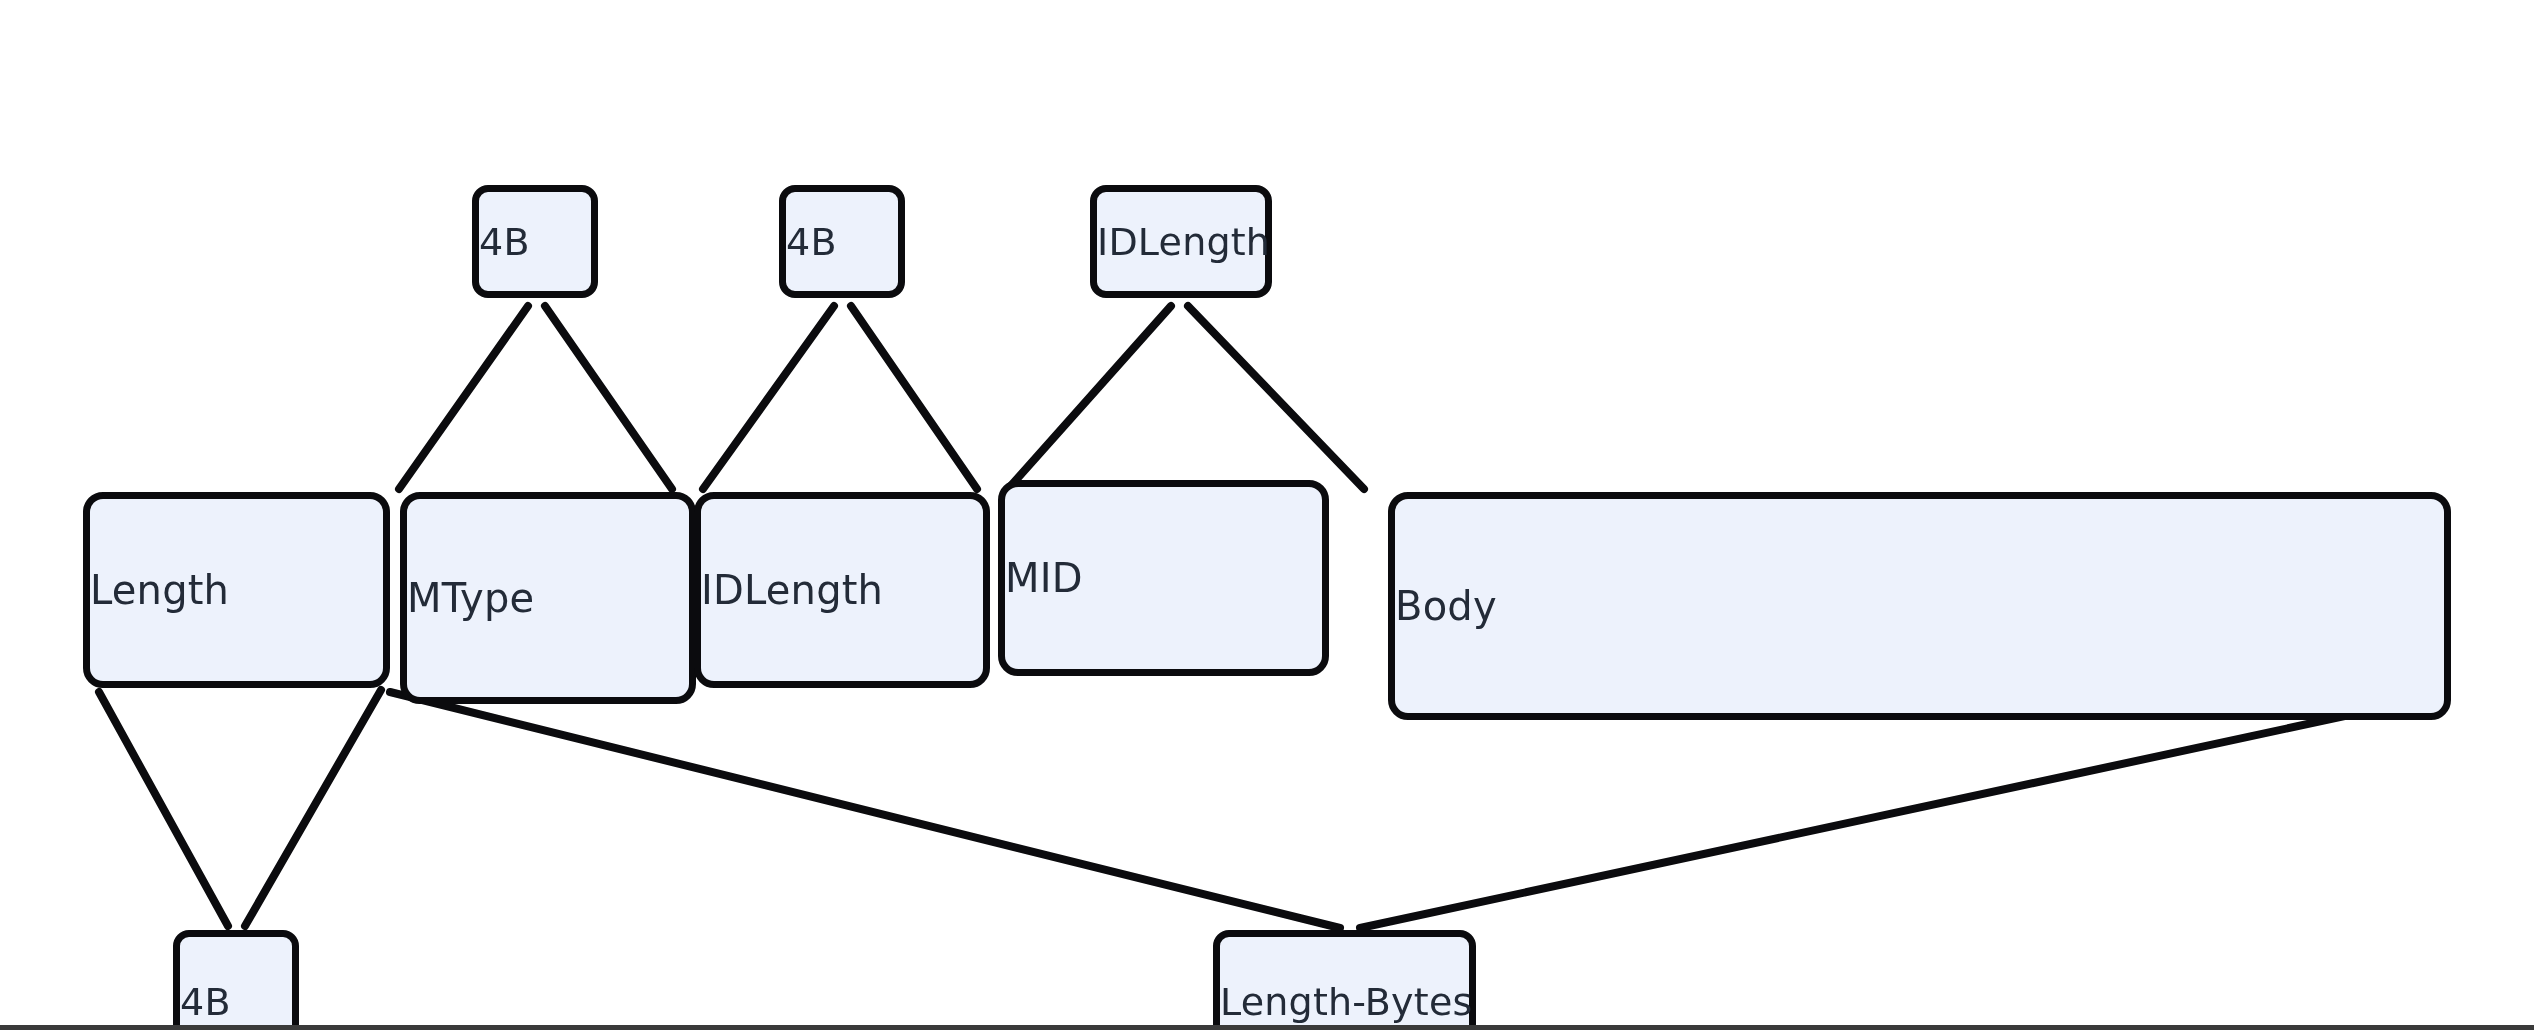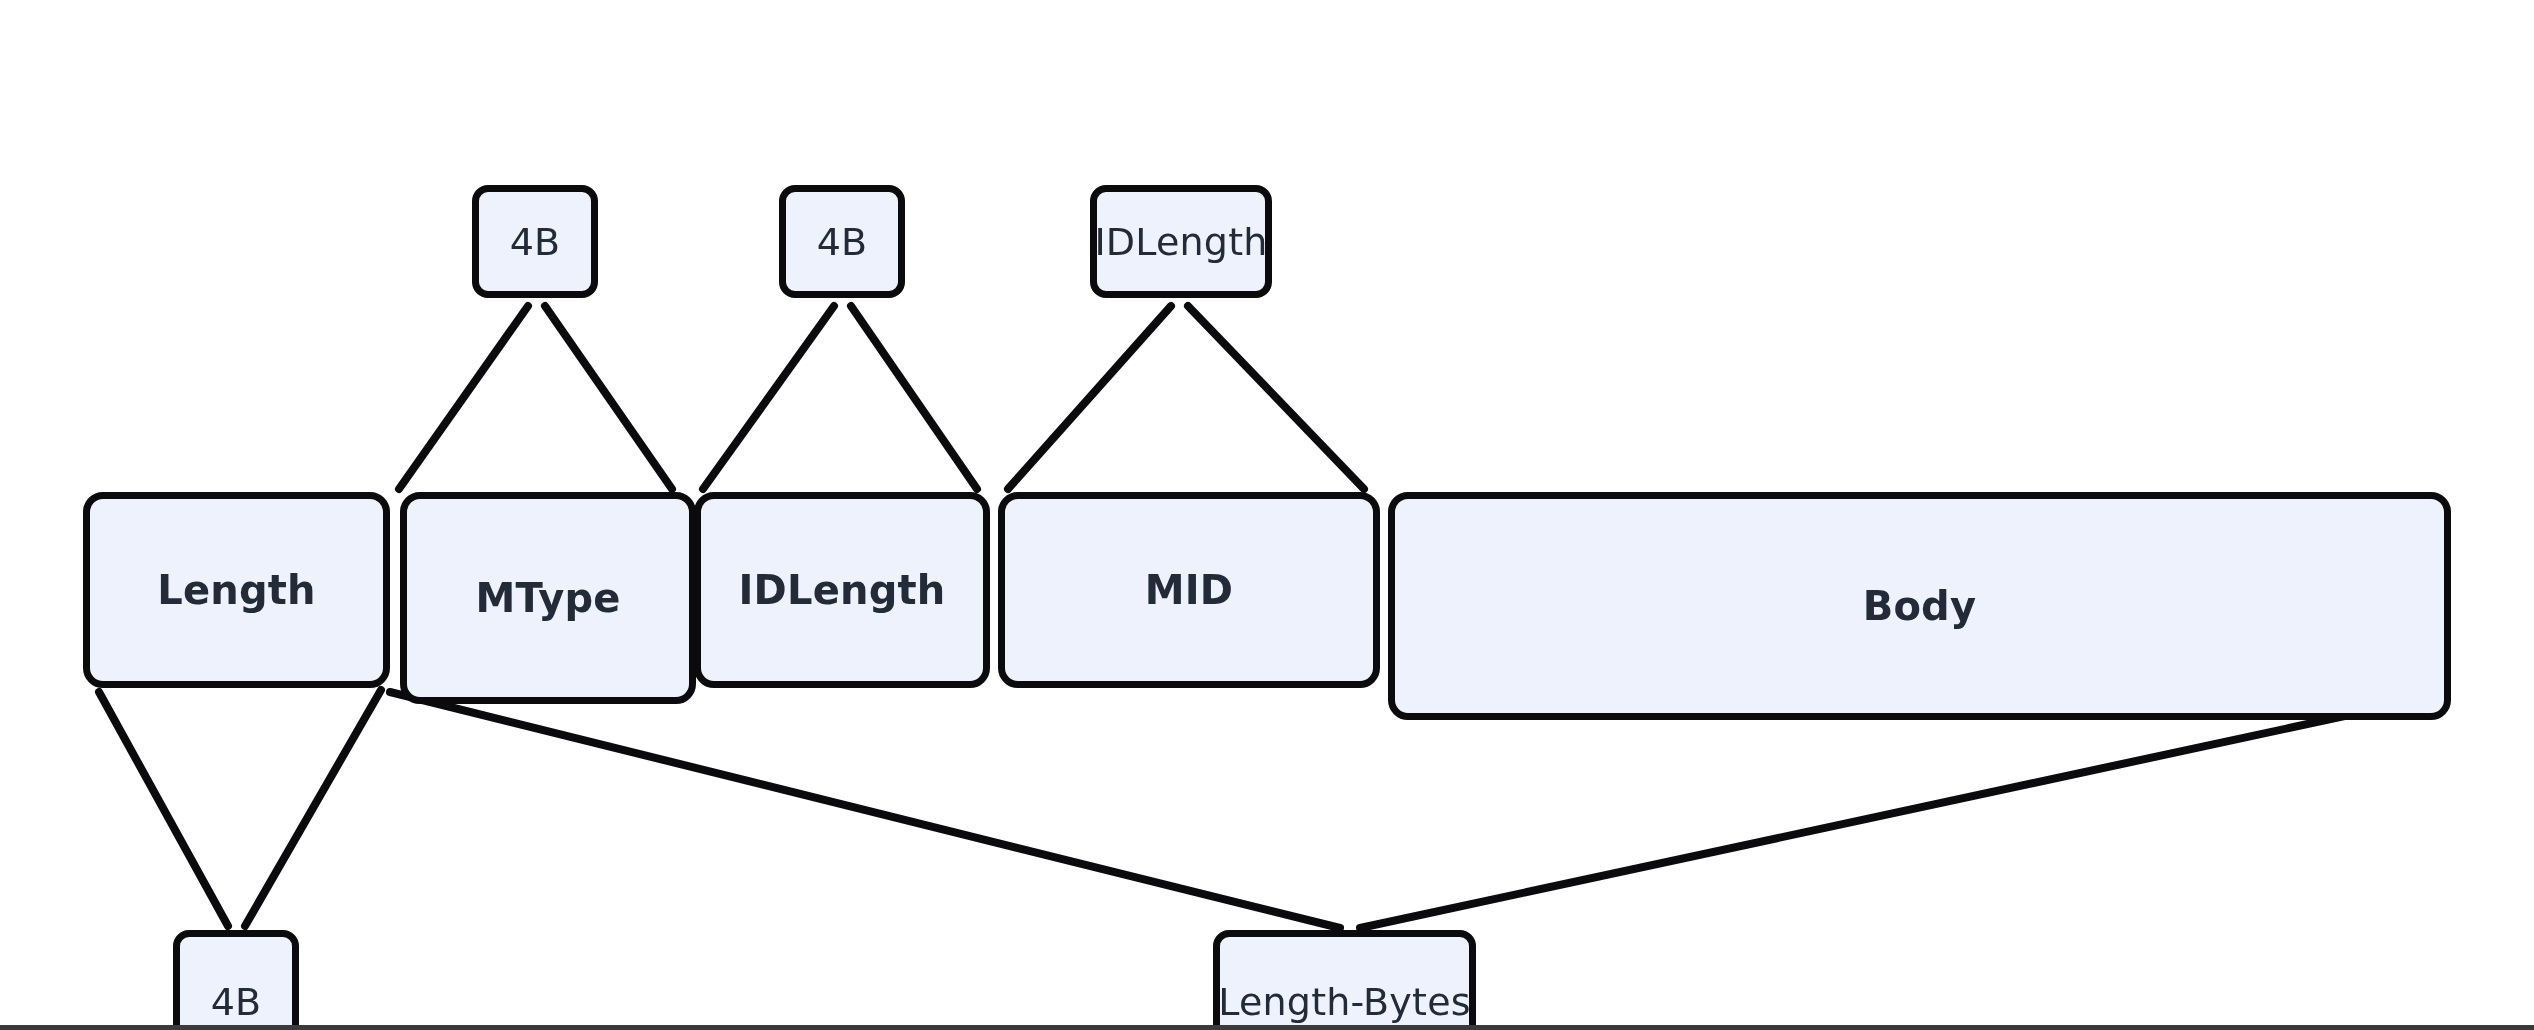--- a/index.html
+++ b/index.html
@@ -31,40 +31,39 @@
     display: block;
   }
   .node {
     position: absolute;
     box-sizing: border-box;
     background: #edf2fc;
     border: 7px solid #0b0b0e;
     border-radius: 18px;
     display: flex;
     align-items: center;
-    justify-content: center;
+    justify-content: flex-start;
     color: #232b38;
     letter-spacing: 0.2px;
     white-space: nowrap;
     z-index: 2;
   }
   .node-label {
     display: block;
     line-height: 1;
   }
   
   .chip {
     font-size: 38px;
     border-radius: 16px;
   }
   
   .segment {
     font-size: 40px;
     border-radius: 20px;
-    font-weight: bold;
   }
   
   .chip-bottom {
     font-size: 38px;
     border-radius: 16px;
     align-items: flex-start;
     padding-top: 46px;
   }
   
   #bottom-edge-rule {
@@ -119,21 +118,21 @@
   </div>
 
   <div class="node segment" style="left:400px; top:492px; width:296px; height:212px;">
     <span class="node-label">MType</span>
   </div>
 
   <div class="node segment" style="left:694px; top:492px; width:296px; height:196px;">
     <span class="node-label">IDLength</span>
   </div>
 
-  <div class="node segment" style="left:998px; top:492px; width:382px; height:196px;">
+  <div class="node segment" style="left:998px; top:480px; width:331px; height:196px;">
     <span class="node-label">MID</span>
   </div>
 
   <div class="node segment" style="left:1388px; top:492px; width:1063px; height:228px;">
     <span class="node-label">Body</span>
   </div>
 
   <div class="node chip-bottom" style="left:173px; top:930px; width:126px; height:130px;">
     <span class="node-label">4B</span>
   </div>

